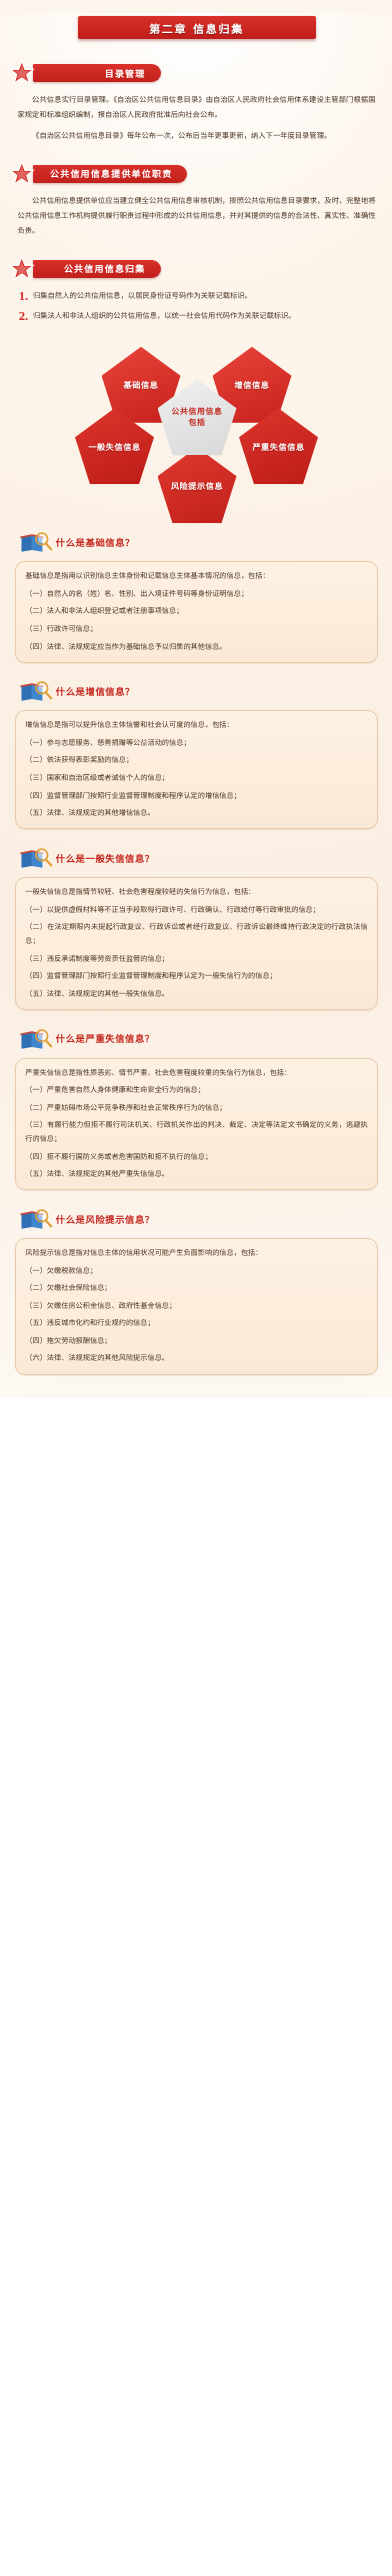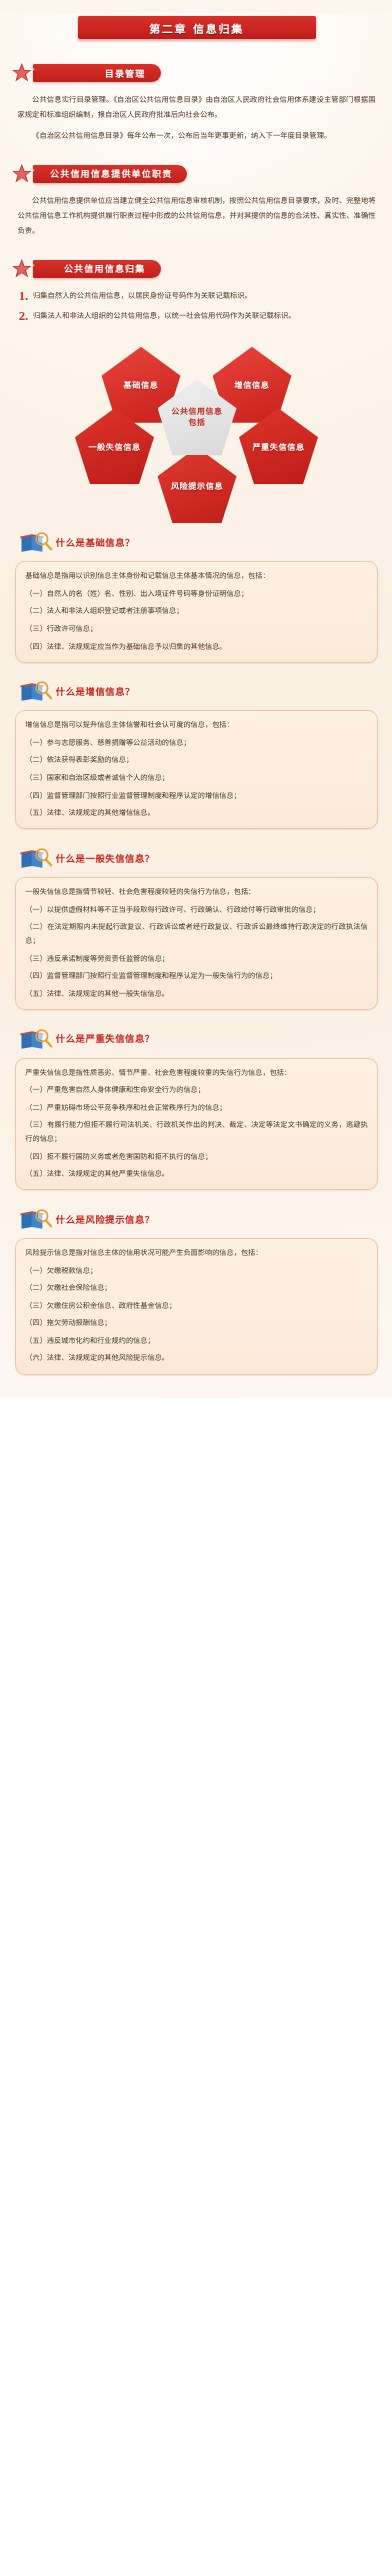--- a/index.html
+++ b/index.html
@@ -420,20 +420,20 @@
           <line x1="48" y1="25" x2="57" y2="35" stroke="#e0a13a" stroke-width="4" stroke-linecap="round"></line>
         </svg>
       </span>
       <span class="q-title">什么是风险提示信息？</span>
     </div>
     <div class="q-card">
       <p class="lead">风险提示信息是指对信息主体的信用状况可能产生负面影响的信息，包括：</p>
       <p class="item">（一）欠缴税款信息；</p>
       <p class="item">（二）欠缴社会保险信息；</p>
       <p class="item">（三）欠缴住房公积金信息、政府性基金信息；</p>
+      <p class="item">（五）违反城市化约和行业规约的信息；</p>
       <p class="item">（四）拖欠劳动报酬信息；</p>
-      <p class="item">（五）违反城市化约和行业规约的信息；</p>
       <p class="item">（六）法律、法规规定的其他风险提示信息。</p>
     </div>
   </div>
 
 </div>
 
 
 </body></html>

